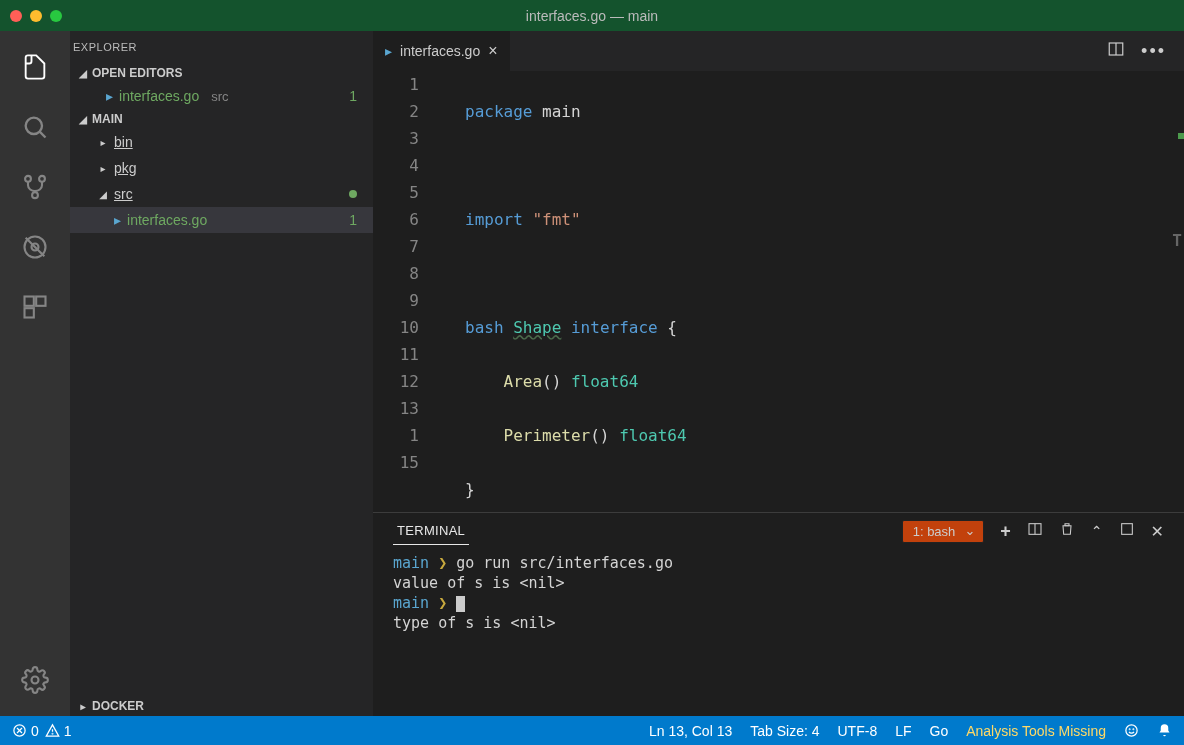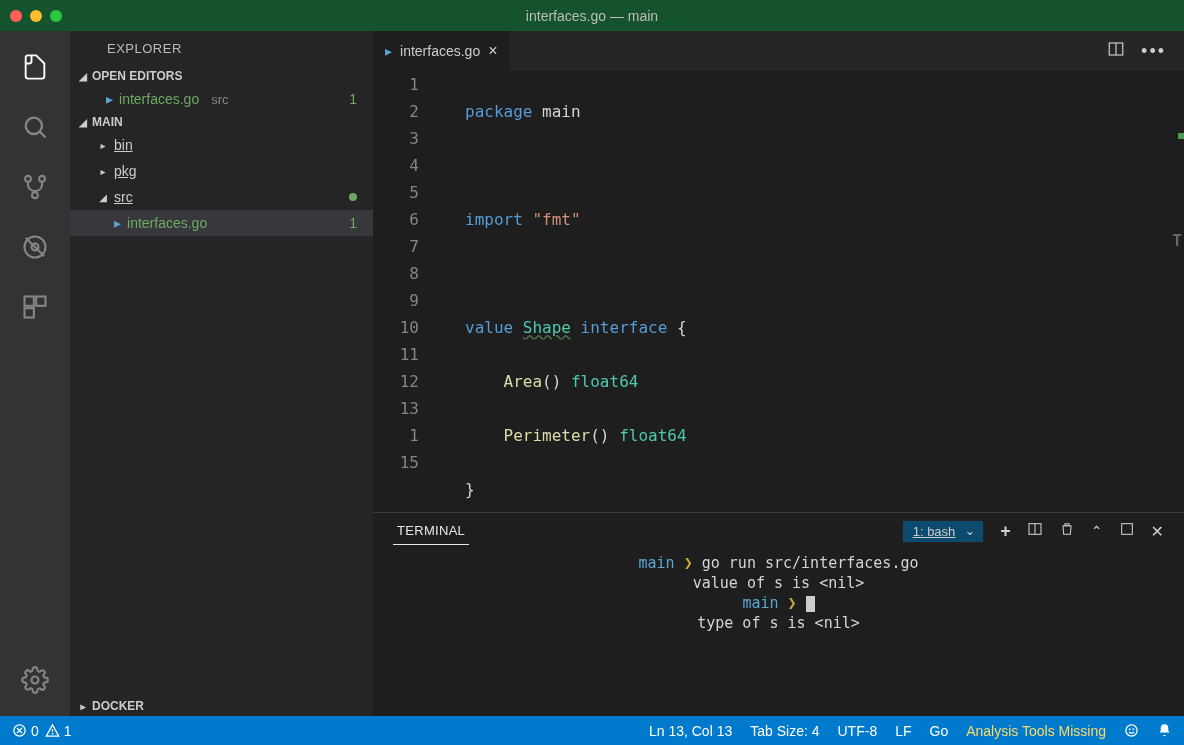--- a/index.html
+++ b/index.html
@@ -49,22 +49,22 @@
 .activity-icon svg { width: 28px; height: 28px; }
 .activity-spacer { flex: 1; }
 
 .sidebar {
   width: 303px;
   background: #252526;
   display: flex;
   flex-direction: column;
 }
 .sidebar-title {
-  padding: 10px 37px;
-  font-size: 13px;
+  padding: 10px 3px;
+  font-size: 11px;
   letter-spacing: 0.5px;
   color: #bbb;
 }
 .section-header {
   padding: 3px 8px;
   font-size: 12px;
   font-weight: 700;
   color: #ccc;
   display: flex;
   align-items: center;
@@ -170,35 +170,33 @@
 .panel-tab {
   font-size: 13px;
   color: #e7e7e7;
   padding: 6px 4px;
   border-bottom: 1px solid #e7e7e7;
   font-weight: 400;
   letter-spacing: 0.3px;
 }
 .panel-controls { margin-left:auto; display:flex; align-items:center; gap:16px; color:#ccc; }
 .term-select {
-  background:#0c4a6e; color:#ccc; border:1px solid #222;
+  background:#c2410c; color:#ccc; border:1px solid #222;
   padding:3px 28px 3px 10px; font-size:13px; border-radius:2px;
   position:relative;
-  text-decoration:underline;
 }
 .term-select::after { content:"⌄"; position:absolute; right:8px; top:2px; }
 .panel-controls svg { width:16px; height:16px; }
 .terminal-body {
   flex:1;
   padding: 4px 20px;
   font-family: "Menlo","Consolas",monospace;
   font-size: 15px;
   line-height: 20px;
   color:#d4d4d4;
-  text-align:center;
 }
 .term-prompt-path { color:#5aa6d0; }
 .term-prompt-arrow { color:#c8a93e; }
 .term-cursor { display:inline-block; width:9px; height:16px; background:#cccccc; vertical-align:middle; }
 
 .statusbar {
   height: 29px;
   background: #007acc;
   display: flex;
   align-items: center;
@@ -345,21 +343,21 @@
           <div>12</div>
           <div>13</div>
           <div>1</div>
           <div>15</div>
       </div>
       <div class="code">
 <span class="line"><span class="tok-kw">package</span><span class="tok-pl"> main</span></span>
 <span class="line"> </span>
 <span class="line"><span class="tok-kw">import</span><span class="tok-str"> "fmt"</span></span>
 <span class="line"> </span>
-<span class="line"><span class="tok-kw">value </span><span class="tok-typeul">Shape</span><span class="tok-iface"> interface</span><span class="tok-pl"> {</span></span>
+<span class="line"><span class="tok-kw">bash </span><span class="tok-typeul">Shape</span><span class="tok-iface"> interface</span><span class="tok-pl"> {</span></span>
 <span class="line">    <span class="tok-fn">Area</span><span class="tok-pl">() </span><span class="tok-type">float64</span></span>
 <span class="line">    <span class="tok-fn">Perimeter</span><span class="tok-pl">() </span><span class="tok-type">float64</span></span>
 <span class="line"><span class="tok-pl">}</span></span>
 
 
 
 
 
 
 

